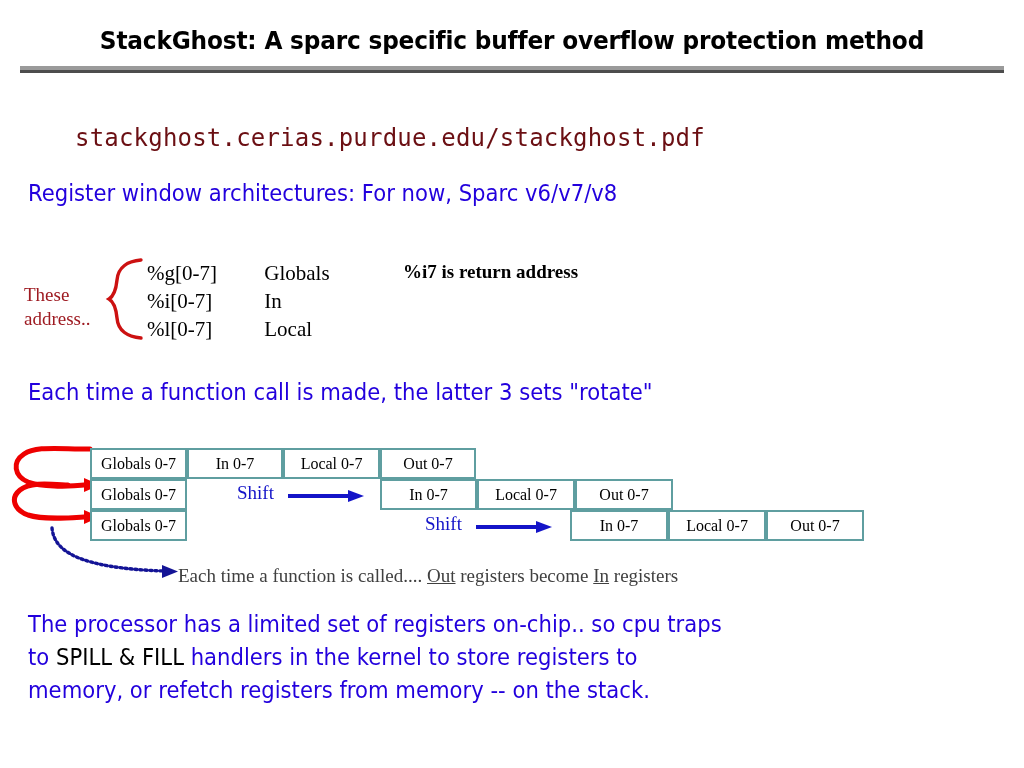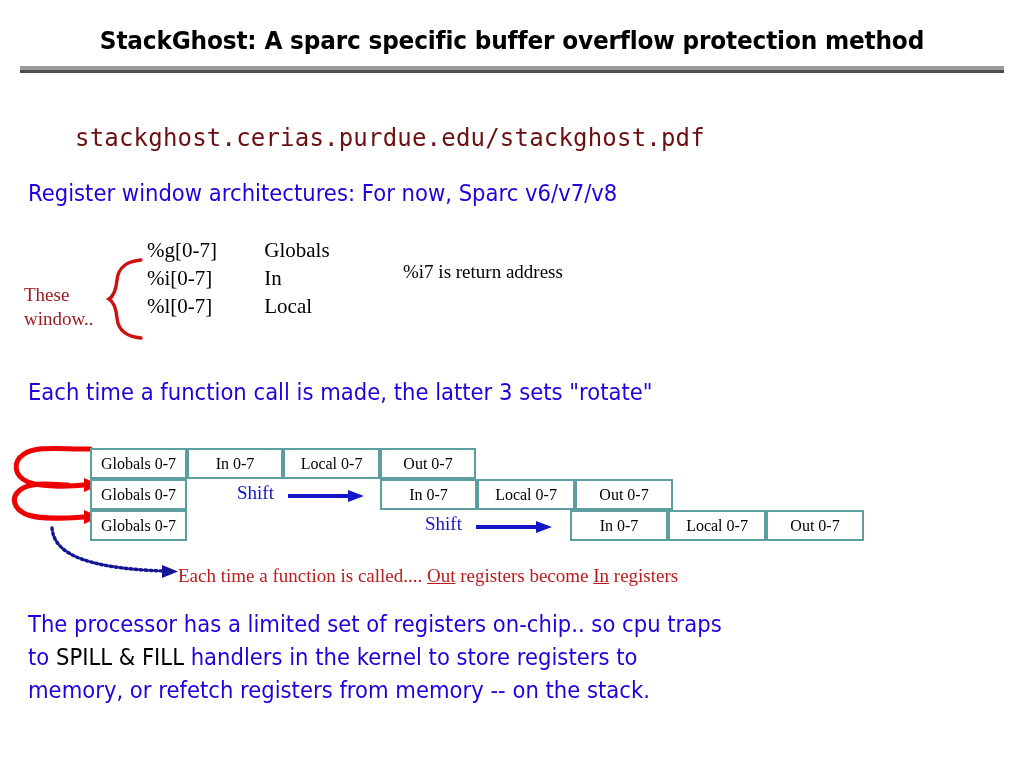--- a/index.html
+++ b/index.html
@@ -78,20 +78,21 @@
     color: #000000;
   }
   #reglist .rrow {
     height: 28px;
     line-height: 28px;
     white-space: nowrap;
   }
   #reglist .rname {
     display: inline-block;
     width: 112px;
+    margin-top: 23px;
   }
   #reglist .rdesc {
     display: inline-block;
   }
 
   #brace-wrap {
     position: absolute;
     left: 108px;
     top: 258px;
     width: 34px;
@@ -105,20 +106,21 @@
     color: #9e1b22;
     line-height: 24px;
   }
   #i7-note {
     position: absolute;
     left: 403px;
     top: 261px;
     font-size: 19px;
     color: #000000;
     white-space: nowrap;
+    font-weight: bold;
   }
 
   
   #diagram {
     position: absolute;
     left: 0;
     top: 430px;
     width: 1024px;
     height: 160px;
   }
@@ -145,21 +147,21 @@
     color: #1414c8;
     white-space: nowrap;
     font-family: Liberation Serif, serif;
   }
 
   #caption-line {
     position: absolute;
     left: 178px;
     top: 565px;
     font-size: 19px;
-    color: #b91c1c;
+    color: #404040;
     white-space: nowrap;
   }
   #caption-line u { text-decoration: underline; }
 
   
   #bottom-para {
     position: absolute;
     left: 28px;
     top: 608px;
     width: 960px;
@@ -204,21 +206,21 @@
     </div>
   </div>
 
   <div id="brace-wrap">
     <svg width="34" height="82" viewBox="0 0 34 82">
       <path d="M33 2 C20 3 10 9 9 22 C8 32 6 38 1 41 C6 44 8 50 9 60 C10 73 20 79 33 80" fill="none" stroke="#cc1111" stroke-width="3.4" stroke-linecap="round"></path>
     </svg>
   </div>
   <div id="these-rotate">
     <div>These</div>
-    <div>window..</div>
+    <div>address..</div>
   </div>
 
   <div id="i7-note">%i7 is return address</div>
 
   <div id="head-rotate" class="blue-head">Each time a function call is made, the latter 3 sets "rotate"</div>
 
   <div id="diagram">
 
     <svg style="position:absolute;left:8px;top:10px;" width="96" height="110" viewBox="0 0 96 110">
       <path d="M82 9 C48 9 28 6 16 14 C4 22 6 36 20 42 C36 48 60 46 76 45" fill="none" stroke="#ee0000" stroke-width="5" stroke-linecap="round"></path>

